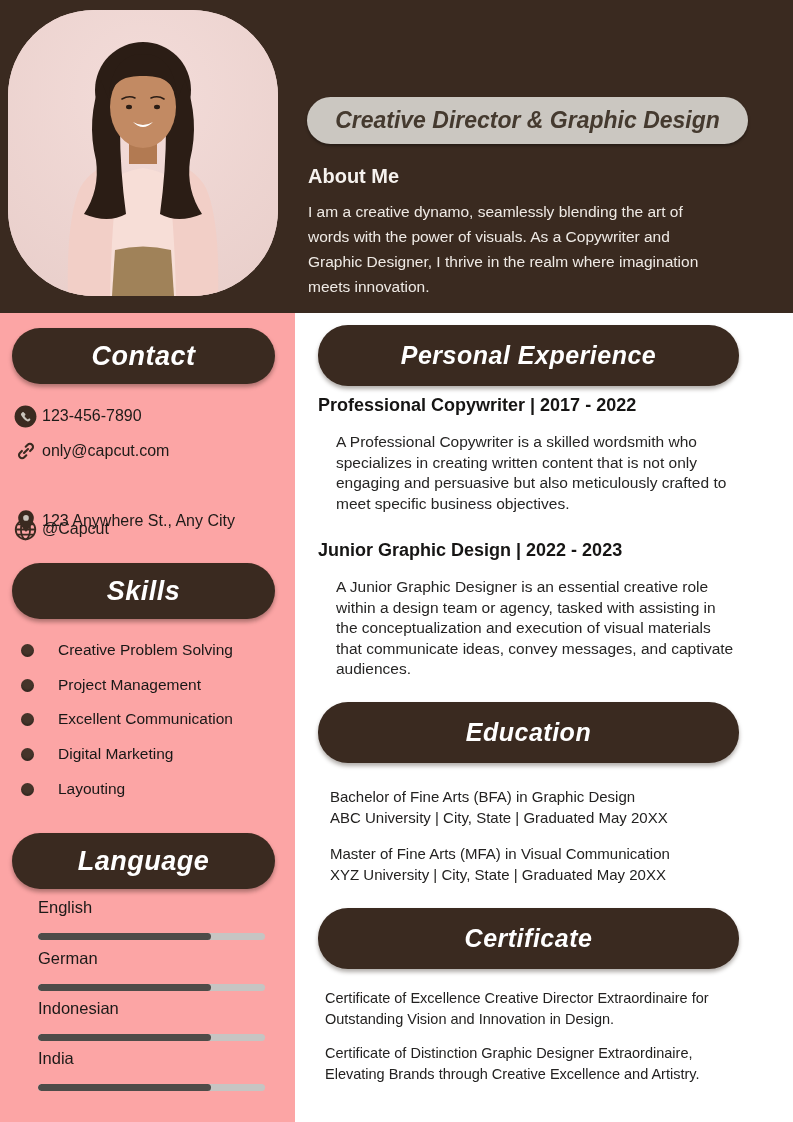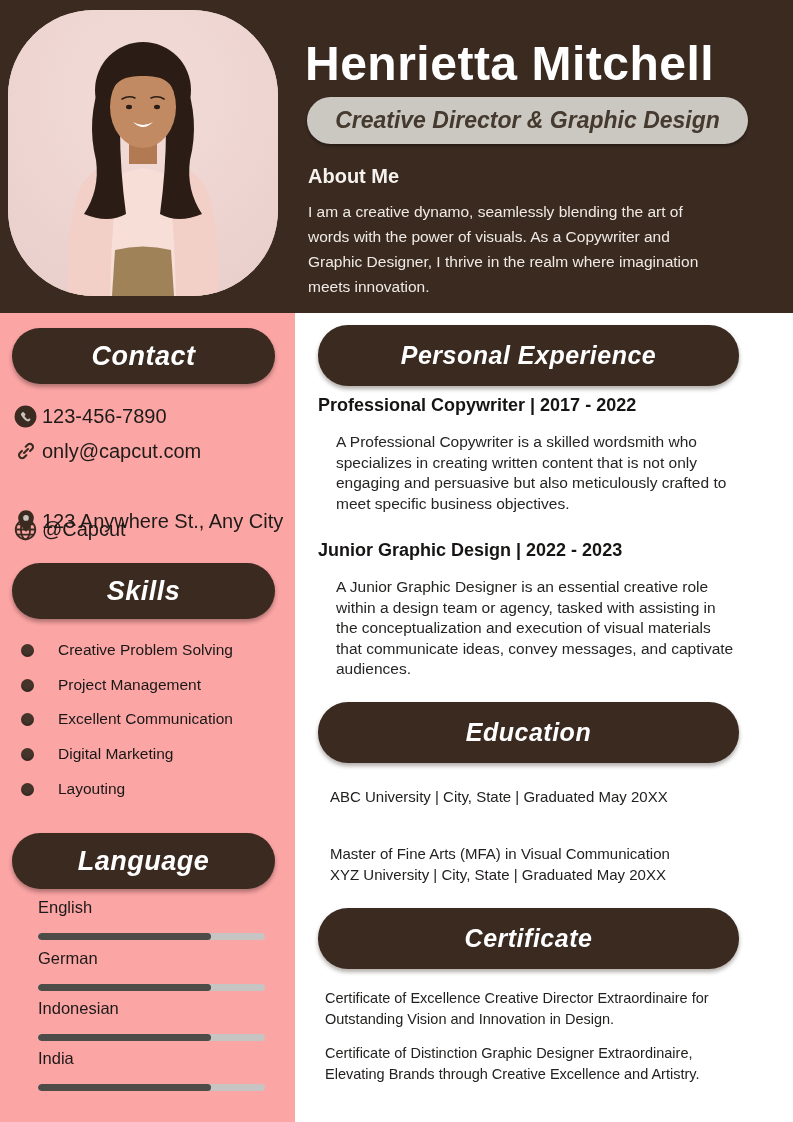--- a/index.html
+++ b/index.html
@@ -33,21 +33,21 @@
   .pill {
     position:absolute; background:#3a2a20; border-radius:28px;
     display:flex; align-items:center; justify-content:center;
     box-shadow:0 3px 4px rgba(30,18,10,0.35);
   }
   .pill span { color:#ffffff; font-weight:bold; font-style:italic; letter-spacing:0.5px; white-space:nowrap; }
   .s-pill { left:12px; width:263px; height:56px; }
   .s-pill span { font-size:27px; }
   .c-row { position:absolute; left:13px; display:flex; align-items:center; height:26px; }
   .c-icon { width:25px; height:26px; display:flex; align-items:center; justify-content:center; flex:0 0 25px; }
-  .c-text { margin-left:4px; font-size:20px; color:#1d1b18; white-space:nowrap; }
+  .c-text { margin-left:4px; font-size:16px; color:#1d1b18; white-space:nowrap; }
   .sk-row { position:absolute; left:21px; display:flex; align-items:center; height:20px; }
   .bullet { width:13px; height:13px; border-radius:50%; background:#45342a; box-shadow:inset 0 -2px 2px rgba(0,0,0,.25); flex:0 0 13px; }
   .sk-text { margin-left:24px; font-size:15.5px; color:#191817; white-space:nowrap; }
   .lang-label { position:absolute; left:38px; margin:0; font-size:16.5px; color:#1c1a18; white-space:nowrap; }
   .bar-track { position:absolute; left:38px; width:227px; height:7px; border-radius:4px; background:#c6c5c3; overflow:hidden; }
   .bar-fill { height:100%; border-radius:4px; background:#4e4c49; }
   
   .m-pill { left:318px; width:421px; height:61px; border-radius:30px; }
   .m-pill span { font-size:25px; }
   .job-title { position:absolute; left:318px; margin:0; font-size:18px; font-weight:bold; color:#161514; white-space:nowrap; }
@@ -82,21 +82,20 @@
 
         <rect x="121" y="118" width="28" height="36" fill="#b27a52"></rect>
         <ellipse cx="135" cy="97" rx="33" ry="41" fill="#c28a63"></ellipse>
         <path d="M101 86 C103 56 117 44 135 44 C153 44 167 56 169 86 C162 70 154 66 135 66 C116 66 108 70 101 86 Z" fill="#2b1d15"></path>
         <ellipse cx="121" cy="97" rx="3" ry="2.2" fill="#2b1d15"></ellipse>
         <ellipse cx="149" cy="97" rx="3" ry="2.2" fill="#2b1d15"></ellipse>
         <path d="M114 89 q7 -4 13 -1 M143 88 q7 -3 13 1" stroke="#2b1d15" stroke-width="1.6" fill="none" stroke-linecap="round"></path>
         <path d="M125 112 q10 10 20 0 q-10 6 -20 0 z" fill="#ffffff"></path>
       </svg>
     </div>
-    <h1 class="name">Henrietta Mitchell</h1>
     <div class="title-pill">
       <span>Creative Director &amp; Graphic Design</span>
     </div>
     <h2 class="about-h">About Me</h2>
     <p class="about-p">I am a creative dynamo, seamlessly blending the art of
 words with the power of visuals. As a Copywriter and
 Graphic Designer, I thrive in the realm where imagination
 meets innovation.</p>
   </div>
 
@@ -214,20 +213,21 @@
 within a design team or agency, tasked with assisting in
 the conceptualization and execution of visual materials
 that communicate ideas, convey messages, and captivate
 audiences.</p>
 
   <div class="pill m-pill" style="top:702px;">
     <span>Education</span>
   </div>
 
   <div class="edu-entry" style="top:787px;">
+    <div>Bachelor of Fine Arts (BFA) in Graphic Design</div>
     <div>ABC University | City, State | Graduated May 20XX</div>
   </div>
   <div class="edu-entry" style="top:844px;">
     <div>Master of Fine Arts (MFA) in Visual Communication</div>
     <div>XYZ University | City, State | Graduated May 20XX</div>
   </div>
 
   <div class="pill m-pill" style="top:908px;">
     <span>Certificate</span>
   </div>

